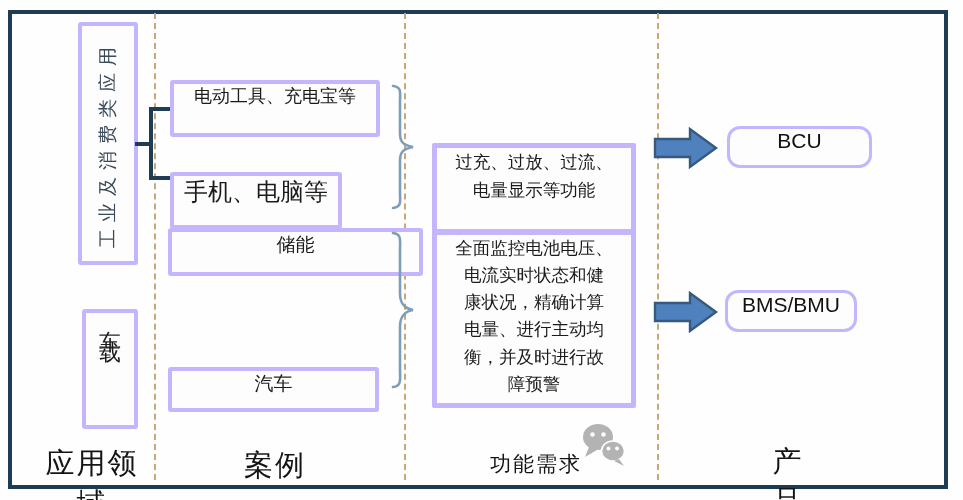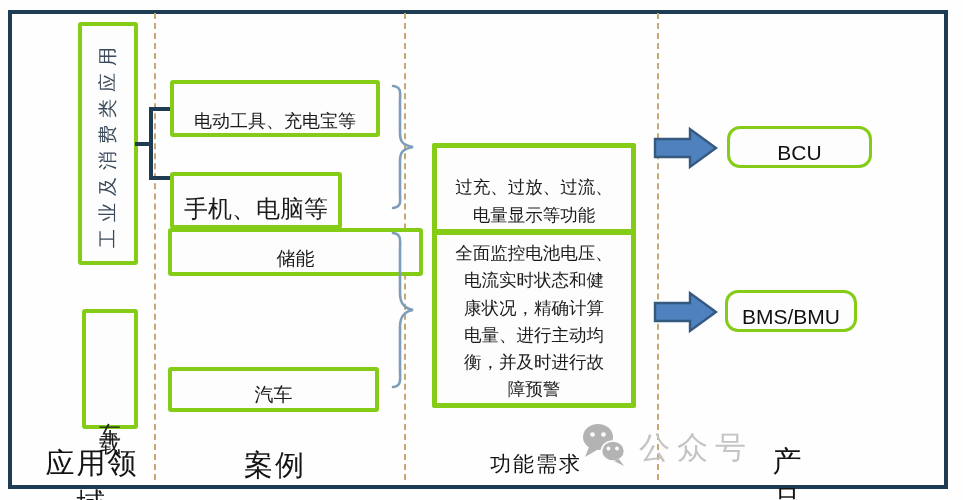--- a/index.html
+++ b/index.html
@@ -14,22 +14,22 @@
   }
   .dash{
     position:absolute;top:13px;height:467px;width:0;
     border-left:2px dashed #c8a874;
   }
   .dash.d1{left:154px}
   .dash.d2{left:404px}
   .dash.d3{left:657px}
 
   .nbox{
-    position:absolute;background:#fdfdfd;border:4px solid #84cc16;border-radius:3px;
-    display:flex;align-items:flex-end;justify-content:center;text-align:center;
+    position:absolute;background:#fdfdfd;border:4px solid #c4b5fd;border-radius:3px;
+    display:flex;align-items:flex-start;justify-content:center;text-align:center;
     box-sizing:border-box;
   }
   .box-industrial{left:78px;top:22px;width:60px;height:243px;}
   .box-industrial .vtext{
     position:absolute;top:50%;left:50%;
     transform:translate(-50%,-50%) rotate(-90deg);
     white-space:nowrap;font-size:19px;letter-spacing:7px;color:#3a4a5a;
   }
   .box-vehicle{left:82px;top:309px;width:56px;height:120px;}
   .box-vehicle .stack{
@@ -152,20 +152,19 @@
   <svg class="wm wm-icon" viewBox="0 0 50 50">
     <ellipse cx="18" cy="16" rx="15" ry="13" fill="#b3b3b3"></ellipse>
     <polygon points="9,26 5,36 17,29" fill="#b3b3b3"></polygon>
     <circle cx="12.5" cy="13.5" r="2.3" fill="#fdfdfd"></circle>
     <circle cx="23.5" cy="13.5" r="2.3" fill="#fdfdfd"></circle>
     <ellipse cx="33" cy="30" rx="11.5" ry="10" fill="#b3b3b3" stroke="#fdfdfd" stroke-width="1.6"></ellipse>
     <polygon points="39,38 44,45 34,40" fill="#b3b3b3"></polygon>
     <circle cx="28.5" cy="27.5" r="1.9" fill="#fdfdfd"></circle>
     <circle cx="37" cy="27.5" r="1.9" fill="#fdfdfd"></circle>
   </svg>
-  <div class="wm wm-text1">公众号</div>
 
   <div class="col-label lbl-application">应用领域</div>
   <div class="col-label lbl-cases">案例</div>
   <div class="col-label lbl-functions">功能需求</div>
   <div class="col-label lbl-products">产品</div>
 
 </div>
 
 </body></html>

